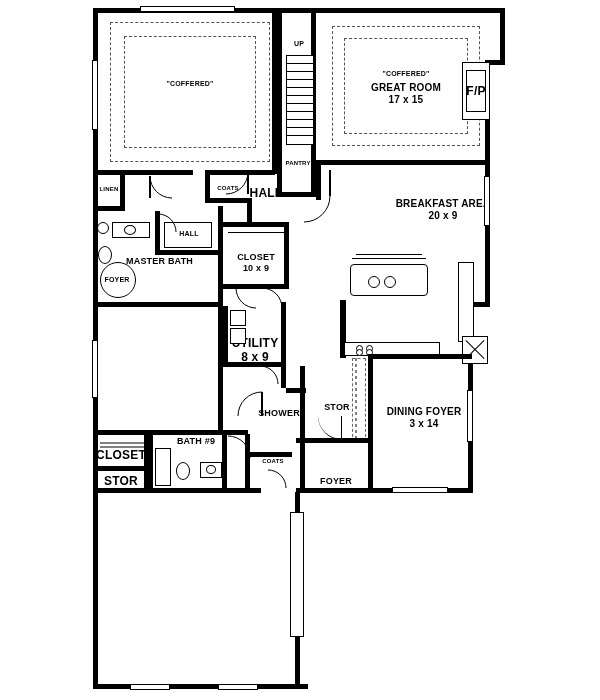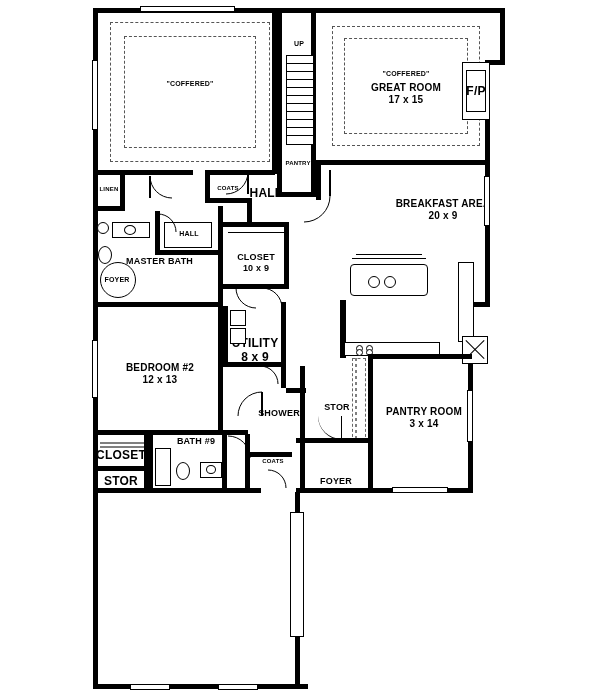--- a/index.html
+++ b/index.html
@@ -201,21 +201,21 @@
   <div class="fix-r" style="left:356px; top:349px; width:7px; height:7px;"></div>
   <div class="fix-r" style="left:366px; top:349px; width:7px; height:7px;"></div>
   <div class="fix" style="left:458px; top:262px; width:16px; height:80px;"></div>
   <div class="fix" style="left:462px; top:336px; width:26px; height:28px;"></div>
   <div class="line" style="left:462px; top:349px; width:26px; height:1px; transform:rotate(45deg);"></div>
   <div class="line" style="left:462px; top:349px; width:26px; height:1px; transform:rotate(-45deg);"></div>
 
   <div class="wall" style="left:368px; top:358px; width:5px; height:134px;"></div>
   <div class="wall" style="left:368px; top:354px; width:104px; height:5px;"></div>
   <div class="label s10" style="left:378px; top:406px; width:92px;">
-    <span class="l1">PANTRY ROOM</span>
+    <span class="l1">DINING FOYER</span>
     <span class="l2">3 x 14</span>
   </div>
   <div class="fix" style="left:467px; top:390px; width:6px; height:52px;"></div>
   <div class="fix" style="left:392px; top:487px; width:56px; height:6px;"></div>
   <div class="dash-box" style="left:352px; top:358px; width:14px; height:84px; border-style:dashed; border-color:#666;"></div>
 
   <div class="label s9" style="left:312px; top:402px; width:50px;">
     <span class="l0">STOR</span>
   </div>
   <div class="wall" style="left:300px; top:396px; width:5px; height:46px;"></div>
@@ -282,24 +282,20 @@
   <div class="wall" style="left:223px; top:362px; width:62px; height:5px;"></div>
   <div class="label s8" style="left:228px; top:336px; width:54px;">
     <span class="l1">UTILITY</span>
     <span class="l2">8 x 9</span>
   </div>
   <div class="fix" style="left:230px; top:310px; width:16px; height:16px;"></div>
   <div class="fix" style="left:230px; top:328px; width:16px; height:16px;"></div>
 
   <div class="wall" style="left:218px; top:306px; width:5px; height:126px;"></div>
   <div class="wall" style="left:93px; top:430px; width:130px; height:5px;"></div>
-  <div class="label s10" style="left:110px; top:362px; width:100px;">
-    <span class="l1">BEDROOM #2</span>
-    <span class="l2">12 x 13</span>
-  </div>
   <div class="fix" style="left:92px; top:340px; width:6px; height:58px;"></div>
 
   <div class="label s9" style="left:168px; top:436px; width:56px;">
     <span class="l1">BATH #9</span>
   </div>
   <div class="wall" style="left:148px; top:434px; width:5px; height:54px;"></div>
   <div class="wall" style="left:222px; top:434px; width:5px; height:54px;"></div>
   <div class="fix" style="left:155px; top:448px; width:16px; height:38px;"></div>
   <div class="fix-r" style="left:176px; top:462px; width:14px; height:18px;"></div>
   <div class="fix" style="left:200px; top:462px; width:22px; height:16px;"></div>

